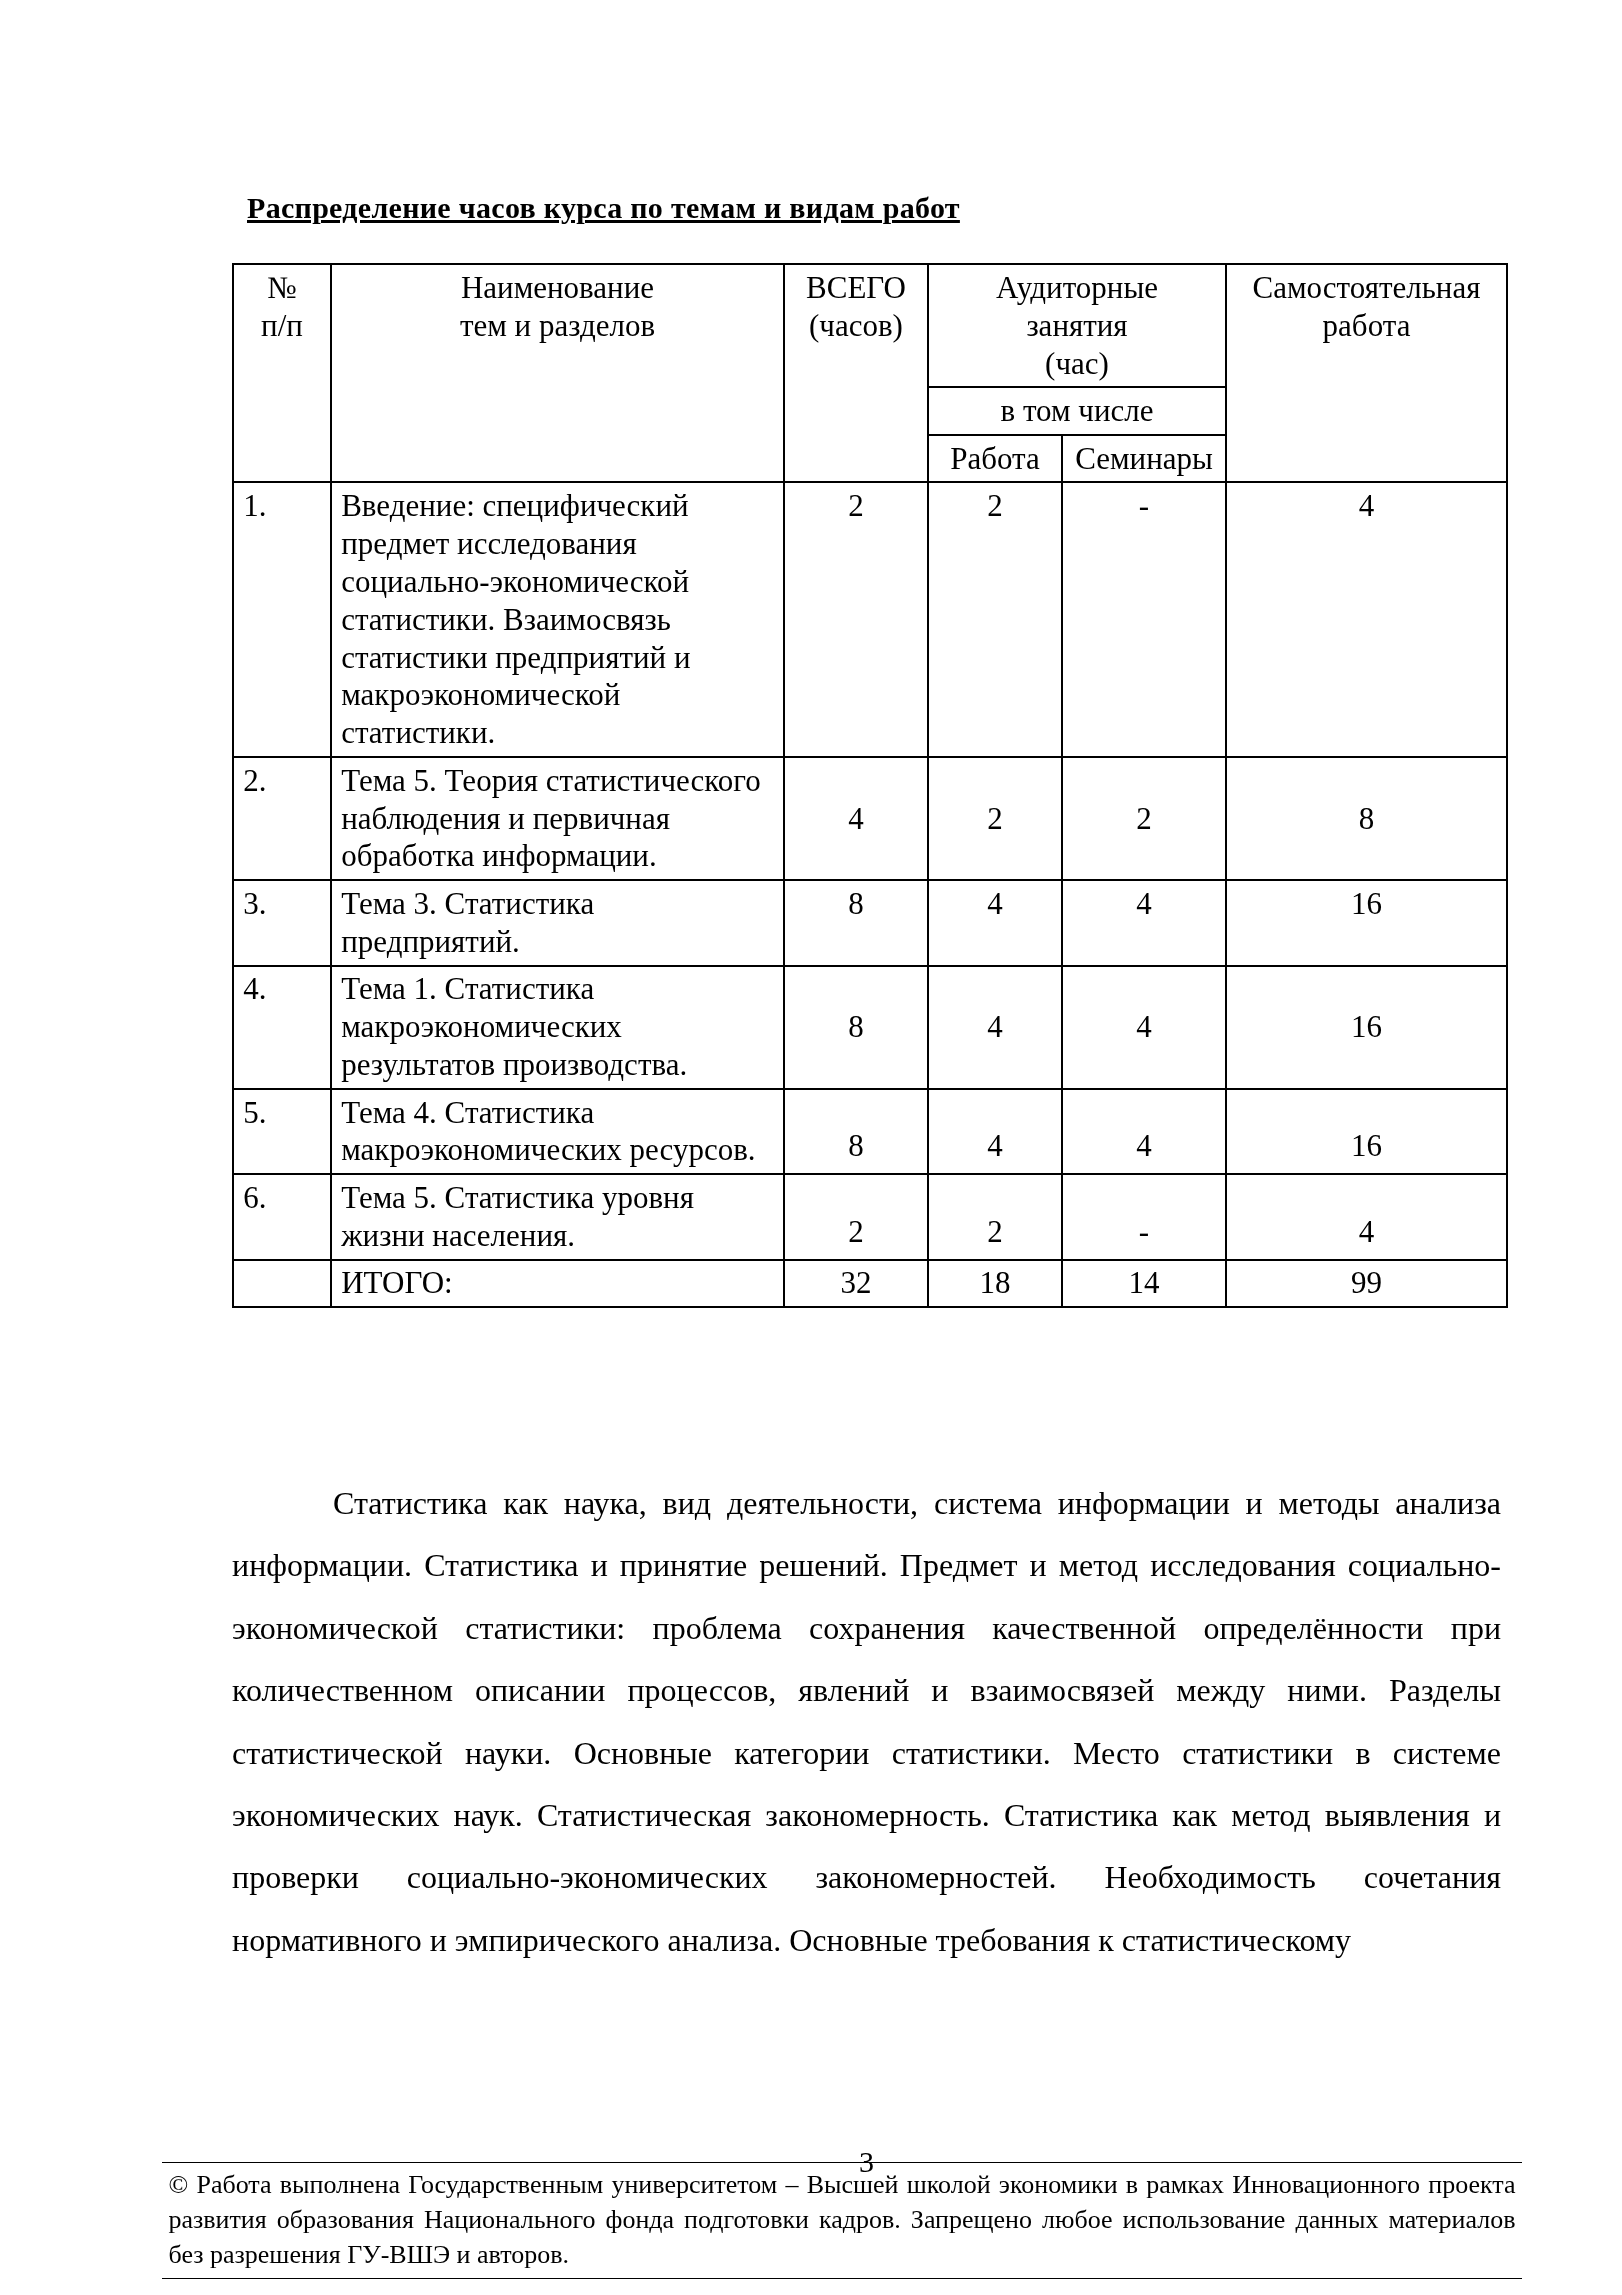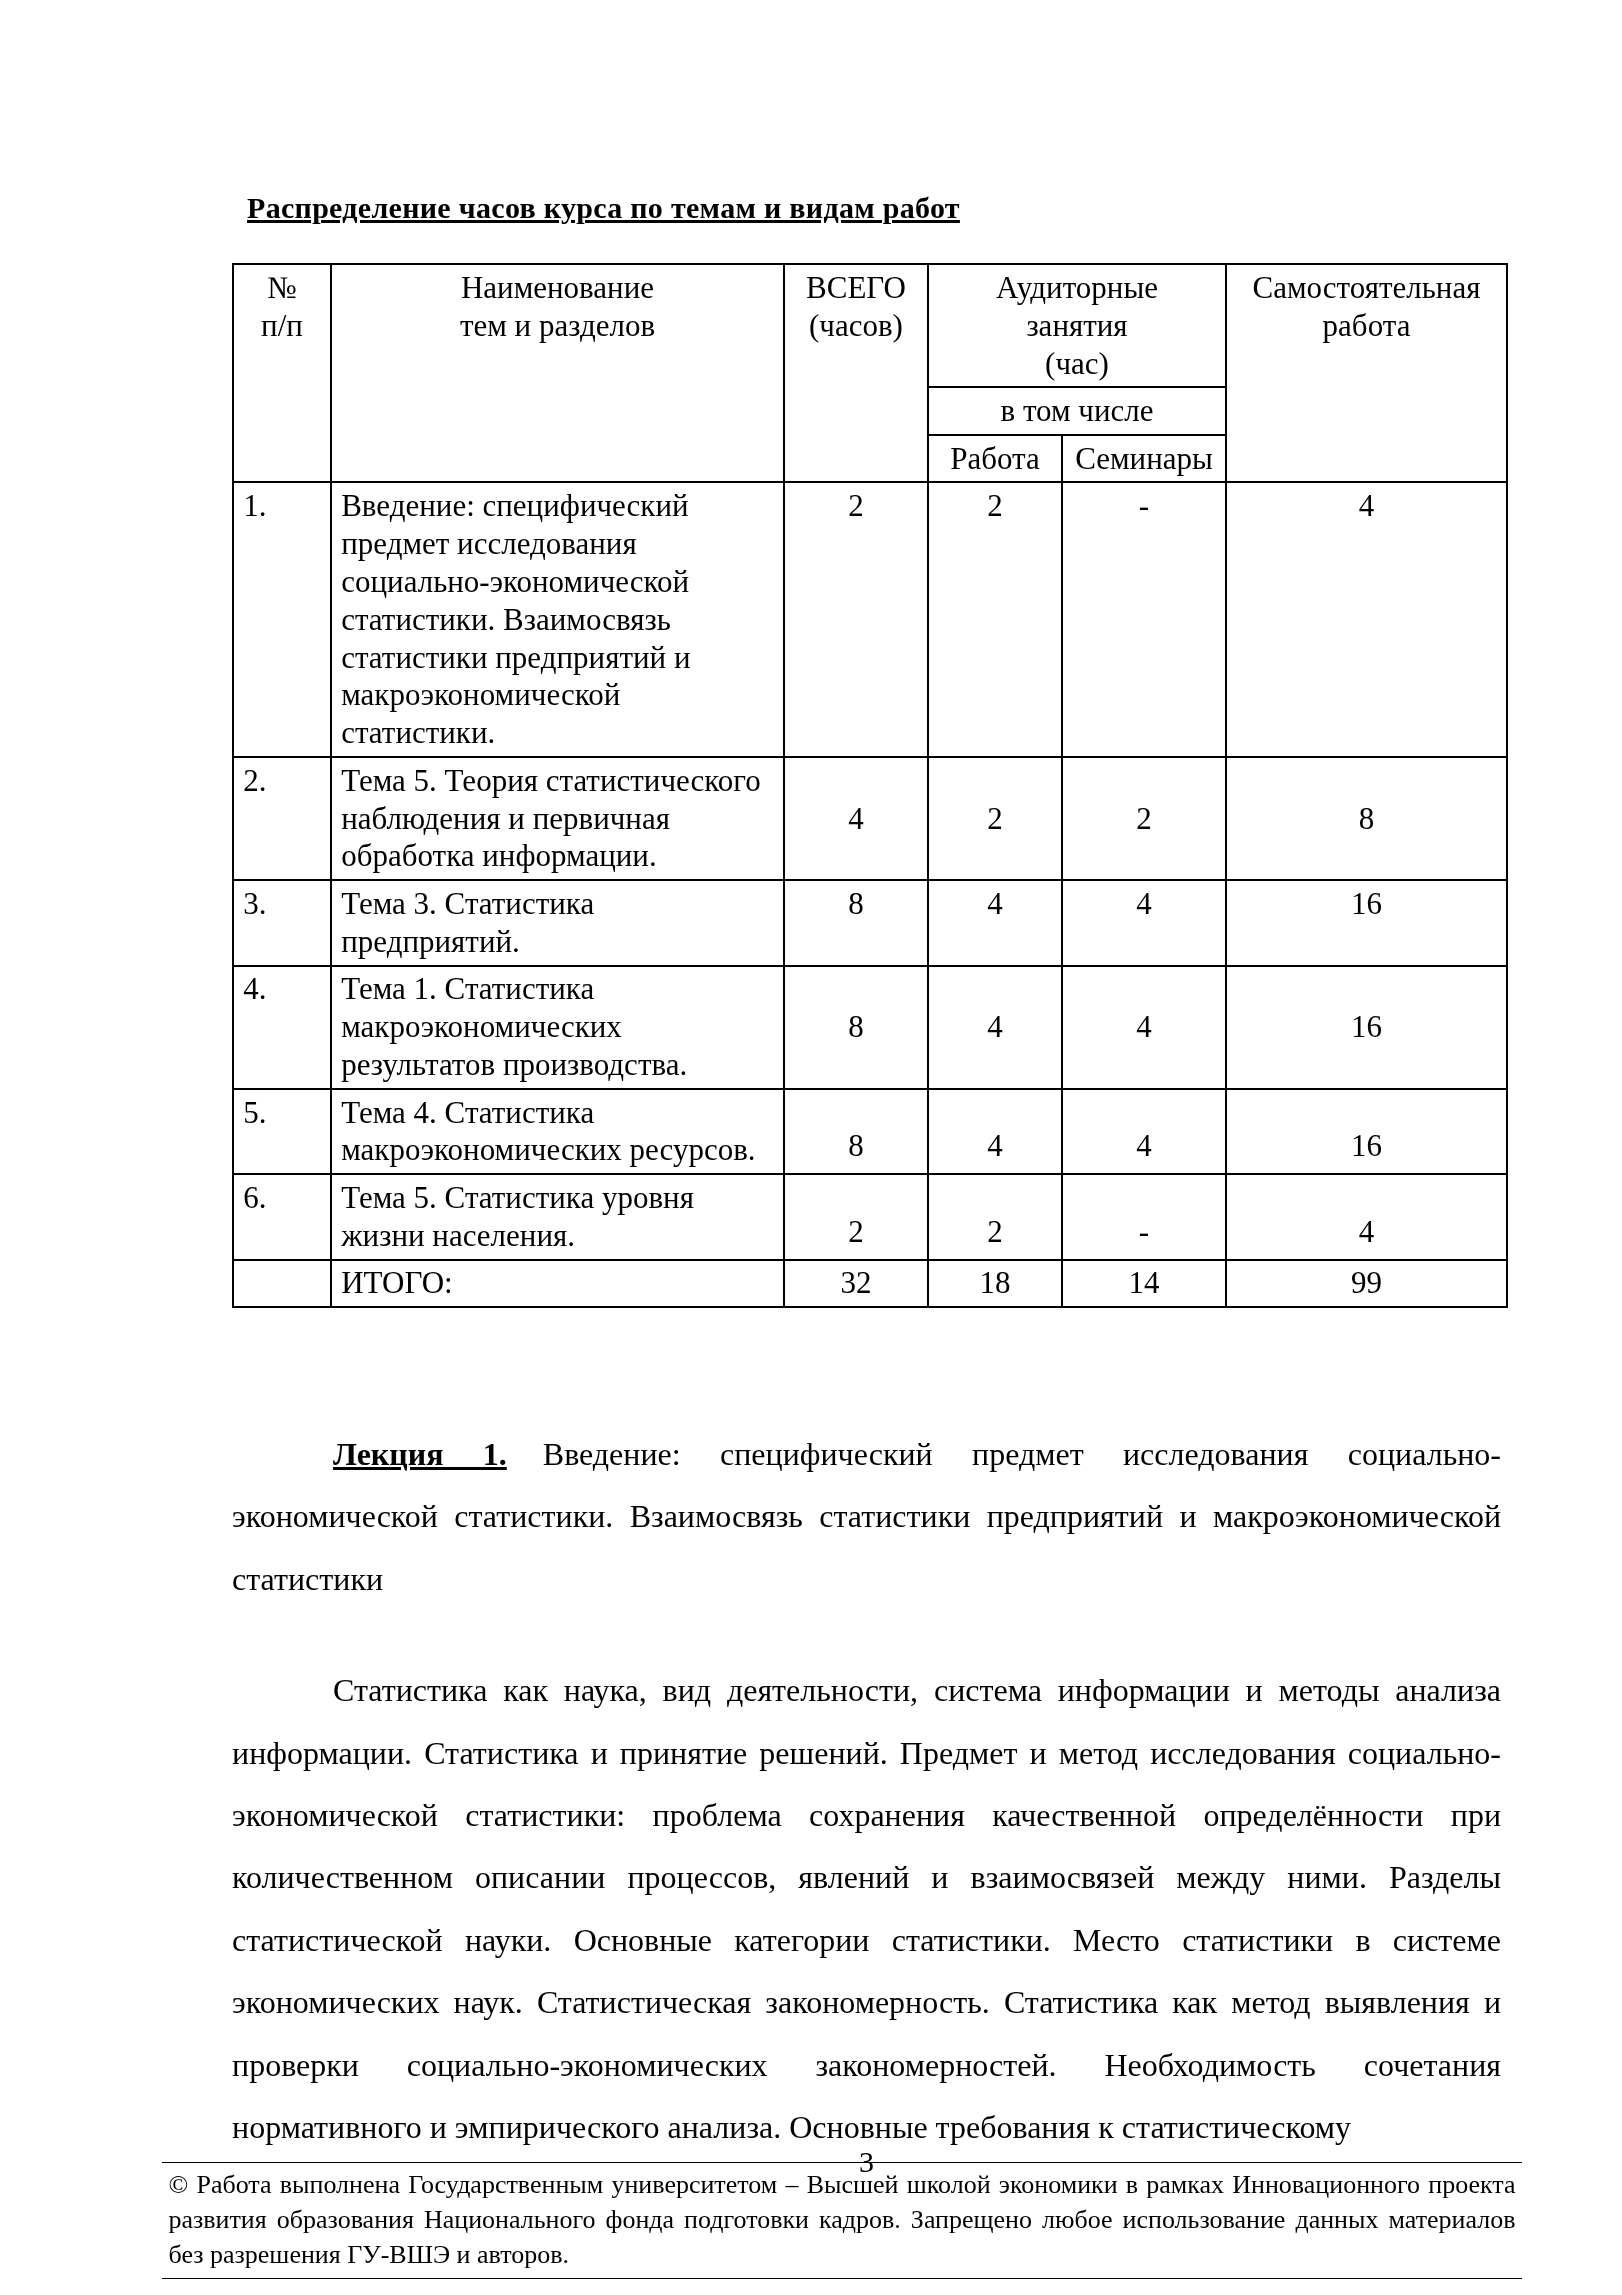--- a/index.html
+++ b/index.html
@@ -158,21 +158,20 @@
         <td class="total-label">ИТОГО:</td>
         <td class="val">32</td>
         <td class="val">18</td>
         <td class="val">14</td>
         <td class="val">99</td>
       </tr>
     </tbody>
   </table>
 
   <div class="lecture">
-    <p class="lecture-heading"><span class="lec-label">Лекция 1.</span><span>Введение: специфический предмет исследования социально-экономической статистики. Взаимосвязь статистики предприятий и макроэкономической статистики</span></p>
     <p class="lecture-body">Статистика как наука, вид деятельности, система информации и методы анализа информации. Статистика и принятие решений. Предмет и метод исследования социально-экономической статистики: проблема сохранения качественной определённости при количественном описании процессов, явлений и взаимосвязей между ними. Разделы статистической науки. Основные категории статистики. Место статистики в системе экономических наук. Статистическая закономерность. Статистика как метод выявления и проверки социально-экономических закономерностей. Необходимость сочетания нормативного и эмпирического анализа. Основные требования к статистическому</p>
   </div>
 
   <div class="page-number">3</div>
 
   <div class="footer">
     <p class="footer-text">© Работа выполнена Государственным университетом – Высшей школой экономики в рамках Инновационного проекта развития образования Национального фонда подготовки кадров. Запрещено любое использование данных материалов без разрешения ГУ-ВШЭ и авторов.</p>
   </div>
 
 </div>

